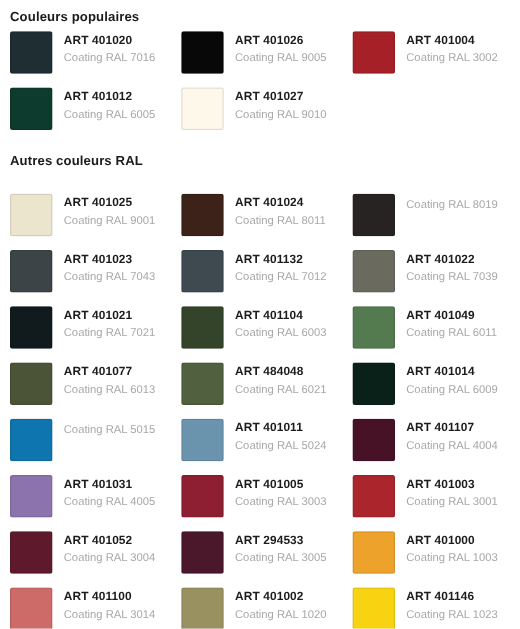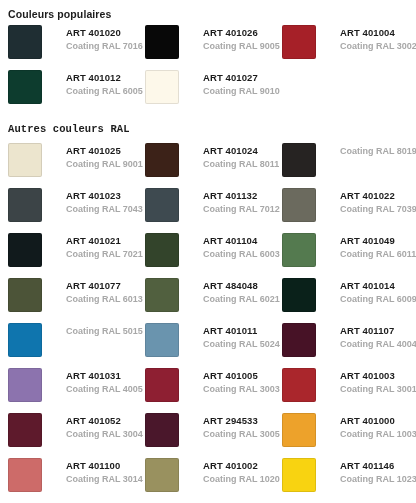--- a/index.html
+++ b/index.html
@@ -24,21 +24,21 @@
     font-size: 10.5px;
     font-weight: bold;
     color: #1c1c1c;
     letter-spacing: 0.1px;
     line-height: 14px;
     margin-bottom: 4px;
   }
 
   .section-popular { margin-bottom: 7px; }
 
-  .section-other .section-title { margin-bottom: 7px; font-family: Liberation Mono, monospace; }
+  .section-other .section-title { margin-bottom: 19px; }
 
   .swatch-grid {
     display: grid;
     grid-template-columns: repeat(3, 137px);
     grid-auto-rows: 45px;
     column-gap: 0px;
     row-gap: 0px;
   }
 
   .swatch-item {
@@ -51,35 +51,34 @@
     width: 34px;
     height: 34px;
     border-radius: 2px;
     flex: 0 0 34px;
     border: 1px solid rgba(0, 0, 0, 0.10);
   }
 
   .swatch-text {
     padding-top: 1px;
     min-width: 0;
-    margin-left: 15px;
   }
 
   .swatch-code {
     font-size: 9.5px;
     font-weight: bold;
     color: #1c1c1c;
     line-height: 13px;
     white-space: nowrap;
     letter-spacing: 0.1px;
   }
 
   .swatch-coating {
     font-size: 9px;
-    font-weight: bold;
+    font-weight: normal;
     color: #a8a8a8;
     line-height: 13px;
     white-space: nowrap;
     margin-top: 1px;
   }
 </style>
 </head>
 <body>
 
 <div class="page">

